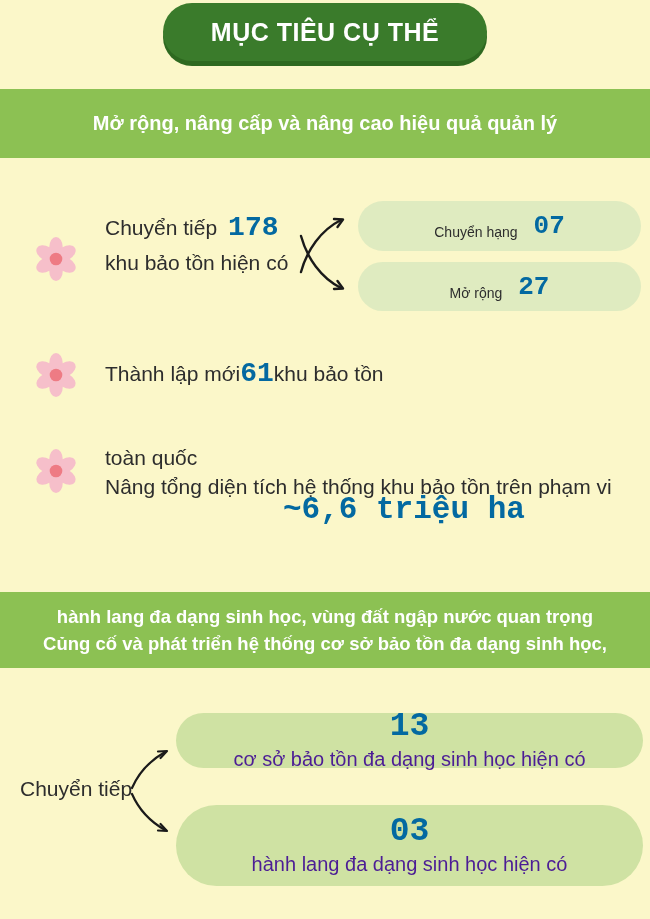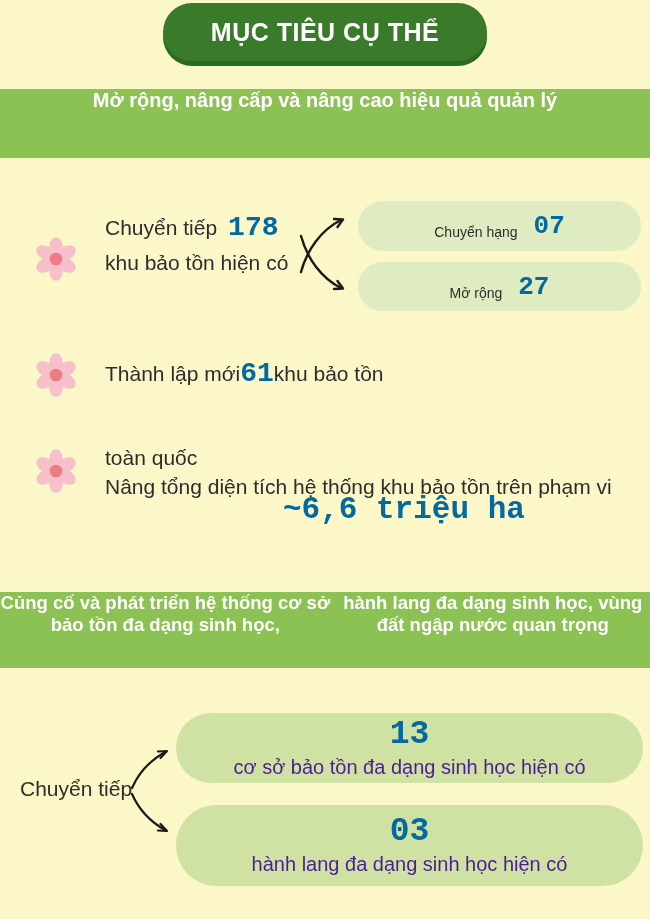--- a/index.html
+++ b/index.html
@@ -15,21 +15,21 @@
     position:absolute; left:163px; top:3px; width:324px; height:58px;
     background:#3A7B2B; border-radius:30px; box-shadow:0 5px 0 #2E6920;
     display:flex; align-items:center; justify-content:center;
   }
   .title-pill span { color:#FFFFFF; font-weight:bold; font-size:25px; letter-spacing:.5px; }
 
   
   .banner {
     position:absolute; left:0; width:650px; background:#8CC153;
     color:#FFFFFF; text-align:center; font-weight:bold;
-    display:flex; flex-direction:row; justify-content:center; gap:5px;
+    display:flex; flex-direction:column; justify-content:center; gap:5px;
   }
   .banner1 { top:89px; height:69px; font-size:20px; }
   .banner2 { top:592px; height:76px; font-size:18.5px; }
 
   
   .flower { position:absolute; width:46px; height:46px; }
   .flower1 { left:33px; top:236px; }
   .flower2 { left:33px; top:352px; }
   .flower3 { left:33px; top:448px; }
 
@@ -64,21 +64,21 @@
   .pill-sm .pill-label { color:#2D2D2D; font-size:14px;margin-top:12px; }
 
   
   .label-bottom { position:absolute; left:20px; top:777px; }
 
   
   .pill-lg {
     position:absolute; background:#CFE2A3; text-align:center;
     display:flex; flex-direction:column; align-items:center; justify-content:center; gap:5px;
   }
-  .pill-lg.pill-c { left:176px; top:713px; width:467px; height:70px; border-radius:37px; }
+  .pill-lg.pill-c { left:176px; top:713px; width:467px; height:55px; border-radius:37px; }
   .pill-lg.pill-d { left:176px; top:805px; width:467px; height:81px; border-radius:41px; }
   .pill-lg .pill-label { color:#4c1d95; font-size:20px; }
 </style>
 </head>
 <body>
 
 <div class="canvas">
 
   <div class="title-pill">
     <span>MỤC TIÊU CỤ THỂ</span>
@@ -156,22 +156,22 @@
     <circle cx="23" cy="23" r="6.3" fill="#EE7B84"></circle>
   </svg>
 
   <div class="item3 txt">
     <div>toàn quốc</div>
     <div>Nâng tổng diện tích hệ thống khu bảo tồn trên phạm vi</div>
   </div>
   <div class="area-value num num-area">~6,6 triệu ha</div>
 
   <div class="banner banner2">
+    <div>hành lang đa dạng sinh học, vùng đất ngập nước quan trọng</div>
     <div>Củng cố và phát triển hệ thống cơ sở bảo tồn đa dạng sinh học,</div>
-    <div>hành lang đa dạng sinh học, vùng đất ngập nước quan trọng</div>
   </div>
 
   <div class="label-bottom txt">Chuyển tiếp</div>
 
   <svg class="arrows arrows2" width="46" height="98" viewBox="0 0 46 98">
     <g fill="none" stroke="#1A1A1A" stroke-width="2.2" stroke-linecap="round" stroke-linejoin="round">
       <path d="M3,46 C10,30 22,18 36,10"></path>
       <path d="M31.5,16 L38,9 L29,9.5"></path>
       <path d="M3,52 C10,68 22,80 36,88"></path>
       <path d="M31.5,82 L38,89 L29,88.5"></path>

